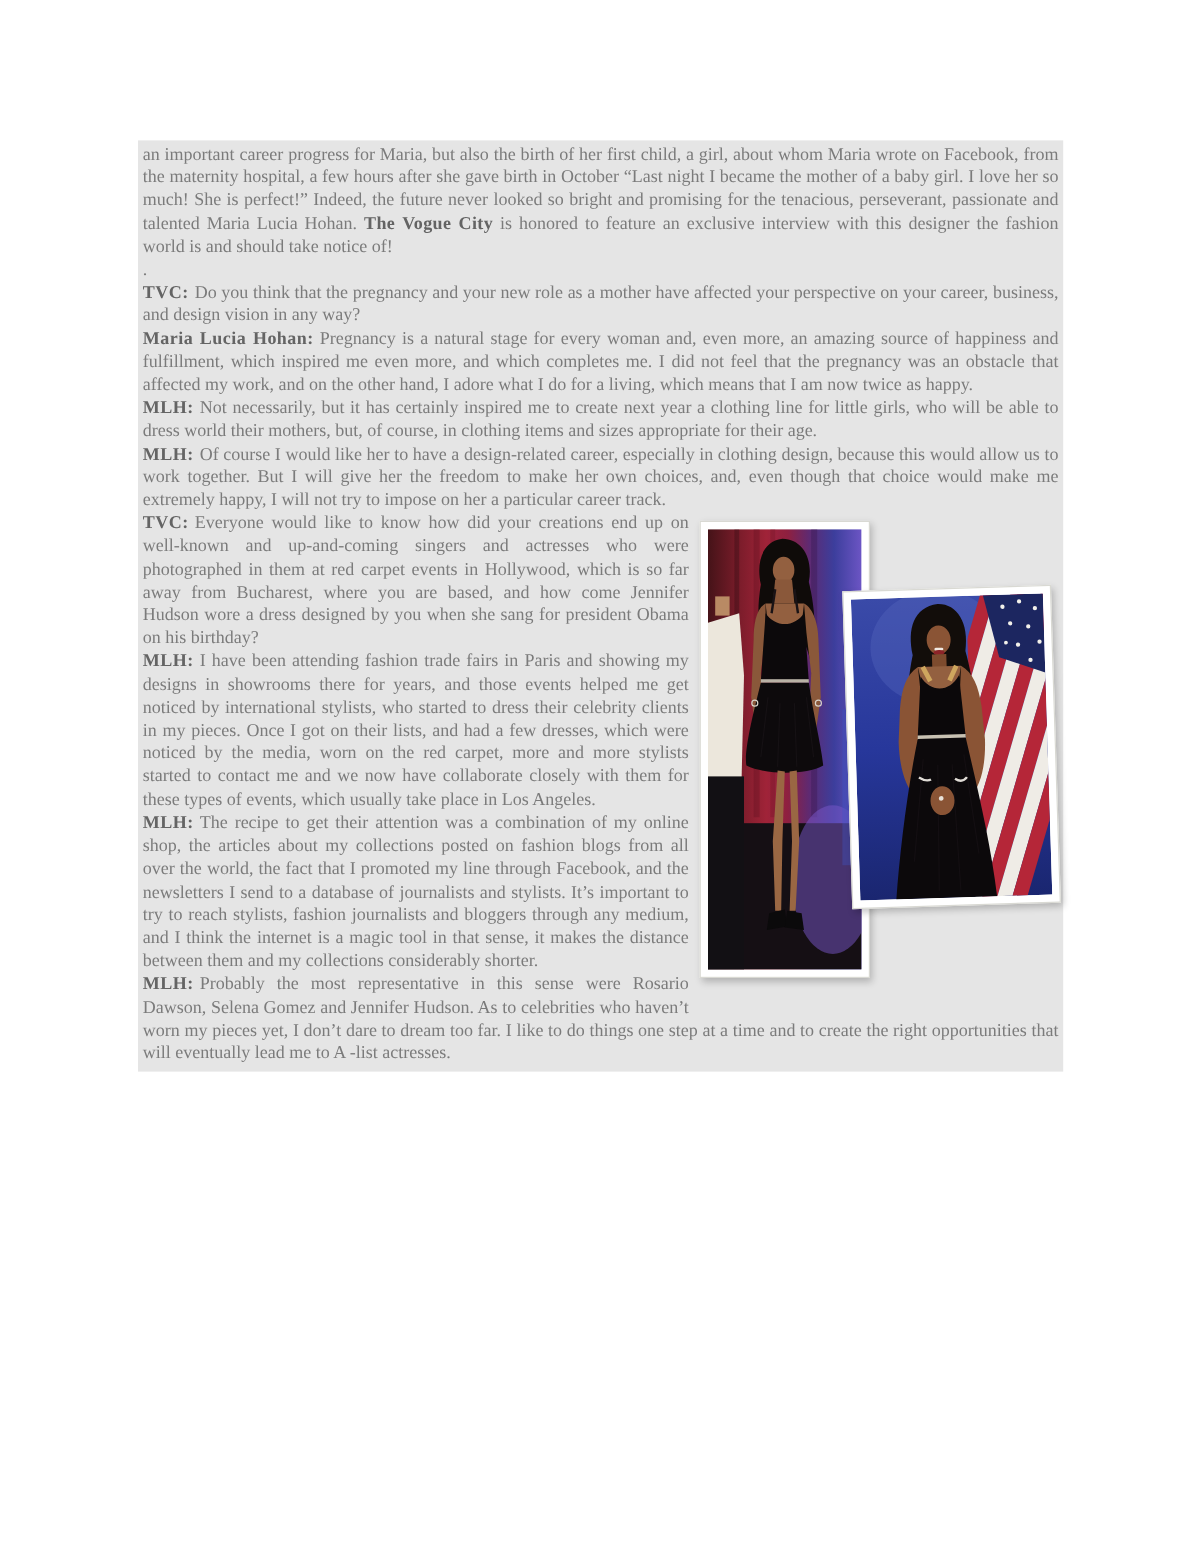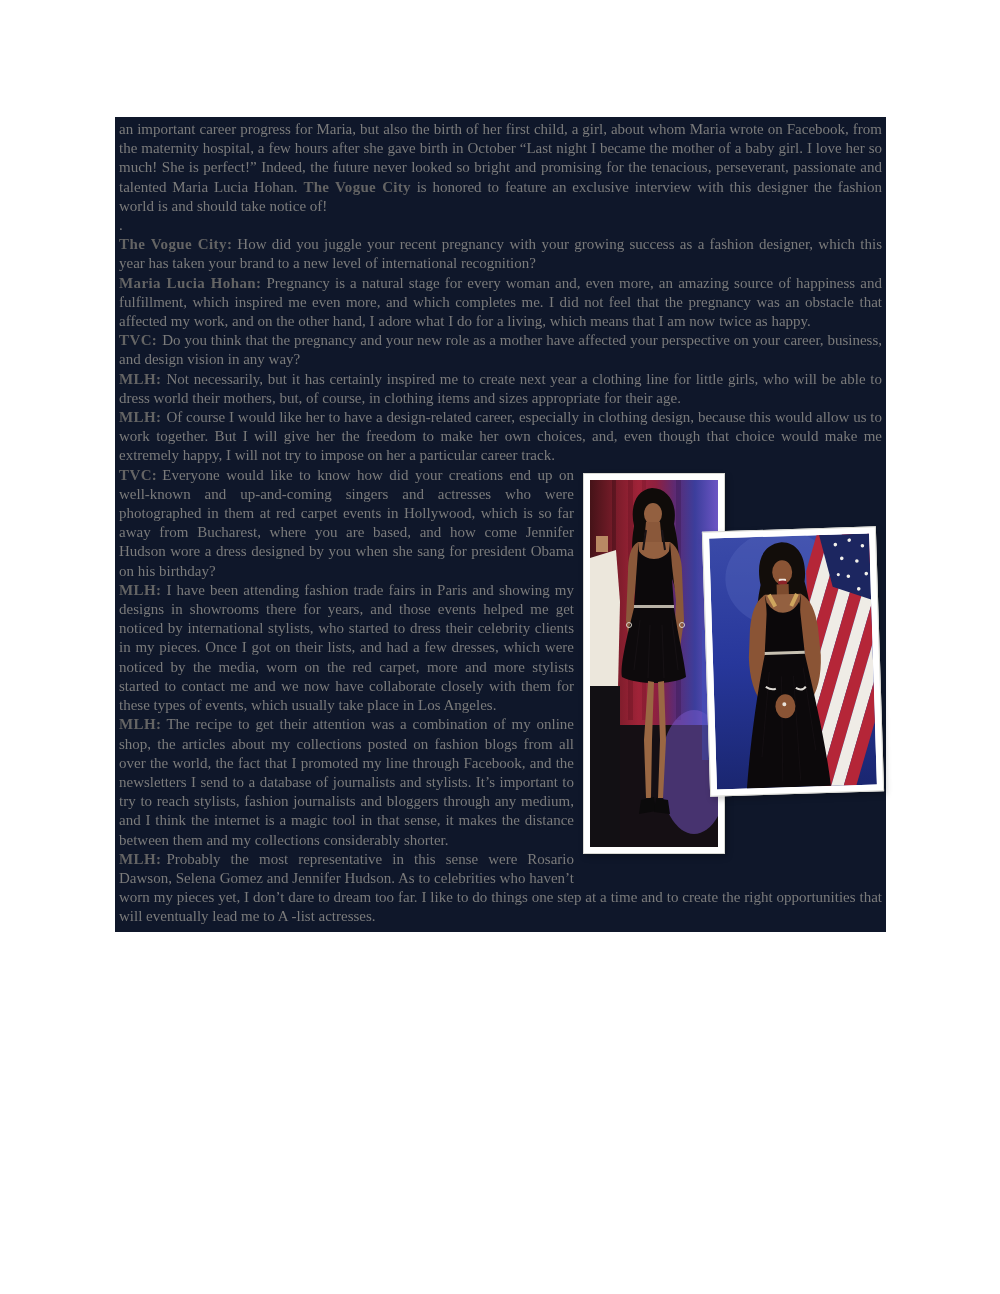--- a/index.html
+++ b/index.html
@@ -7,21 +7,21 @@
     width:1000px;height:1294px;
     background:#ffffff;
     font-family:"Liberation Serif", serif;
     position:relative;
   }
   .page{position:relative;width:1000px;height:1294px;background:#ffffff;}
   .content{
     position:absolute;left:115px;top:117px;
     width:763px;
     padding:3px 4px 5px 4px;
-    background:#0f172a;
+    background:#e5e5e5;
     color:#7b7b7b;
     font-size:15px;
     line-height:19.2px;
     text-align:justify;
   }
   .content p{margin:0;}
   .spk{
     font-weight:700;color:#646464;letter-spacing:.4px;margin-right:5px;
   }
   .bmid{font-weight:700;color:#646464;letter-spacing:.3px;}
@@ -44,25 +44,24 @@
 </head>
 <body>
 
 <div class="page">
   <div class="content">
 
     <p><span>an important career progress for Maria, but also the birth of her first child, a girl, about whom Maria wrote on Facebook, from the maternity hospital, a few hours after she gave birth in October “Last night I became the mother of a baby girl. I love her so much! She is perfect!” Indeed, the future never looked so bright and promising for the tenacious, perseverant, passionate and talented Maria Lucia Hohan. </span><span class="bmid">The Vogue City</span><span> is honored to feature an exclusive interview with this designer the fashion world is and should take notice of!</span></p>
 
     <p><span>.</span></p>
 
-    <p><b class="spk">The Vogue City:</b><span>How did you juggle your recent pregnancy with your growing success as a fashion designer, which this year has taken your brand to a new level of international recognition?</span></p>
+
+    <p><b class="spk">TVC:</b><span>Do you think that the pregnancy and your new role as a mother have affected your perspective on your career, business, and design vision in any way?</span></p>
 
     <p><b class="spk">Maria Lucia Hohan:</b><span>Pregnancy is a natural stage for every woman and, even more, an amazing source of happiness and fulfillment, which inspired me even more, and which completes me. I did not feel that the pregnancy was an obstacle that affected my work, and on the other hand, I adore what I do for a living, which means that I am now twice as happy.</span></p>
-
-    <p><b class="spk">TVC:</b><span>Do you think that the pregnancy and your new role as a mother have affected your perspective on your career, business, and design vision in any way?</span></p>
 
     <p><b class="spk">MLH:</b><span>Not necessarily, but it has certainly inspired me to create next year a clothing line for little girls, who will be able to dress world their mothers, but, of course, in clothing items and sizes appropriate for their age.</span></p>
 
 
     <p><b class="spk">MLH:</b><span>Of course I would like her to have a design-related career, especially in clothing design, because this would allow us to work together. But I will give her the freedom to make her own choices, and, even though that choice would make me extremely happy, I will not try to impose on her a particular career track.</span></p>
 
     <div class="photo-float">
 
       <div class="photo photo-left">
         <svg width="128" height="367" viewBox="0 0 128 367">

